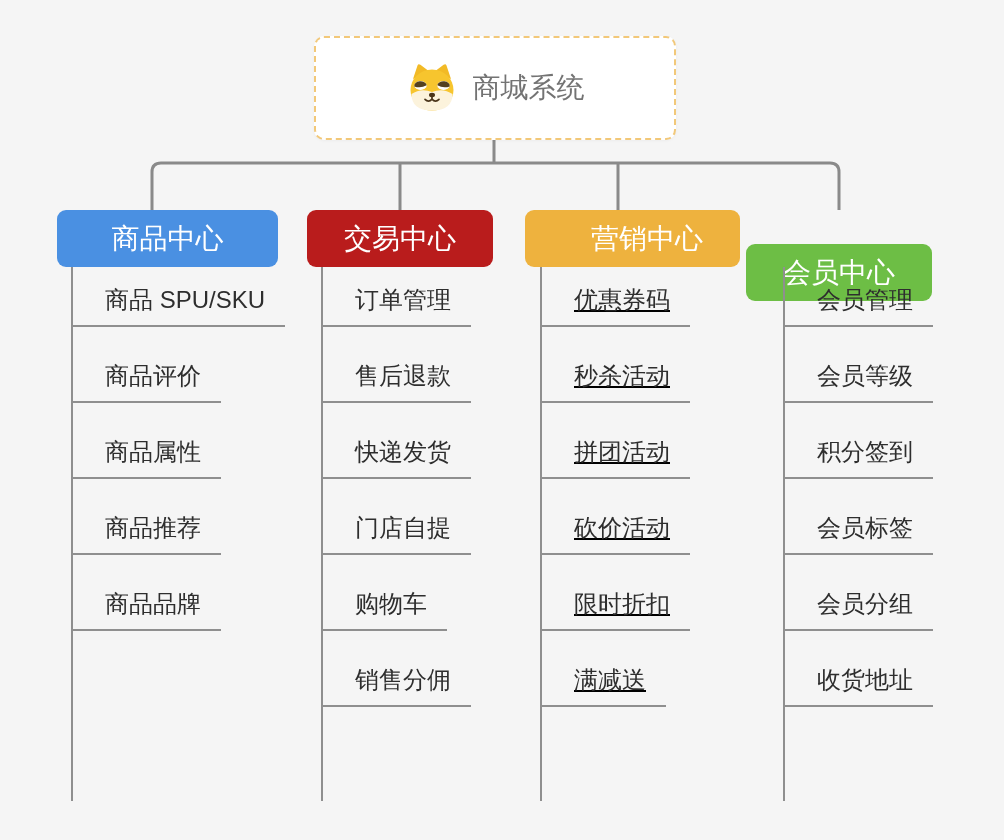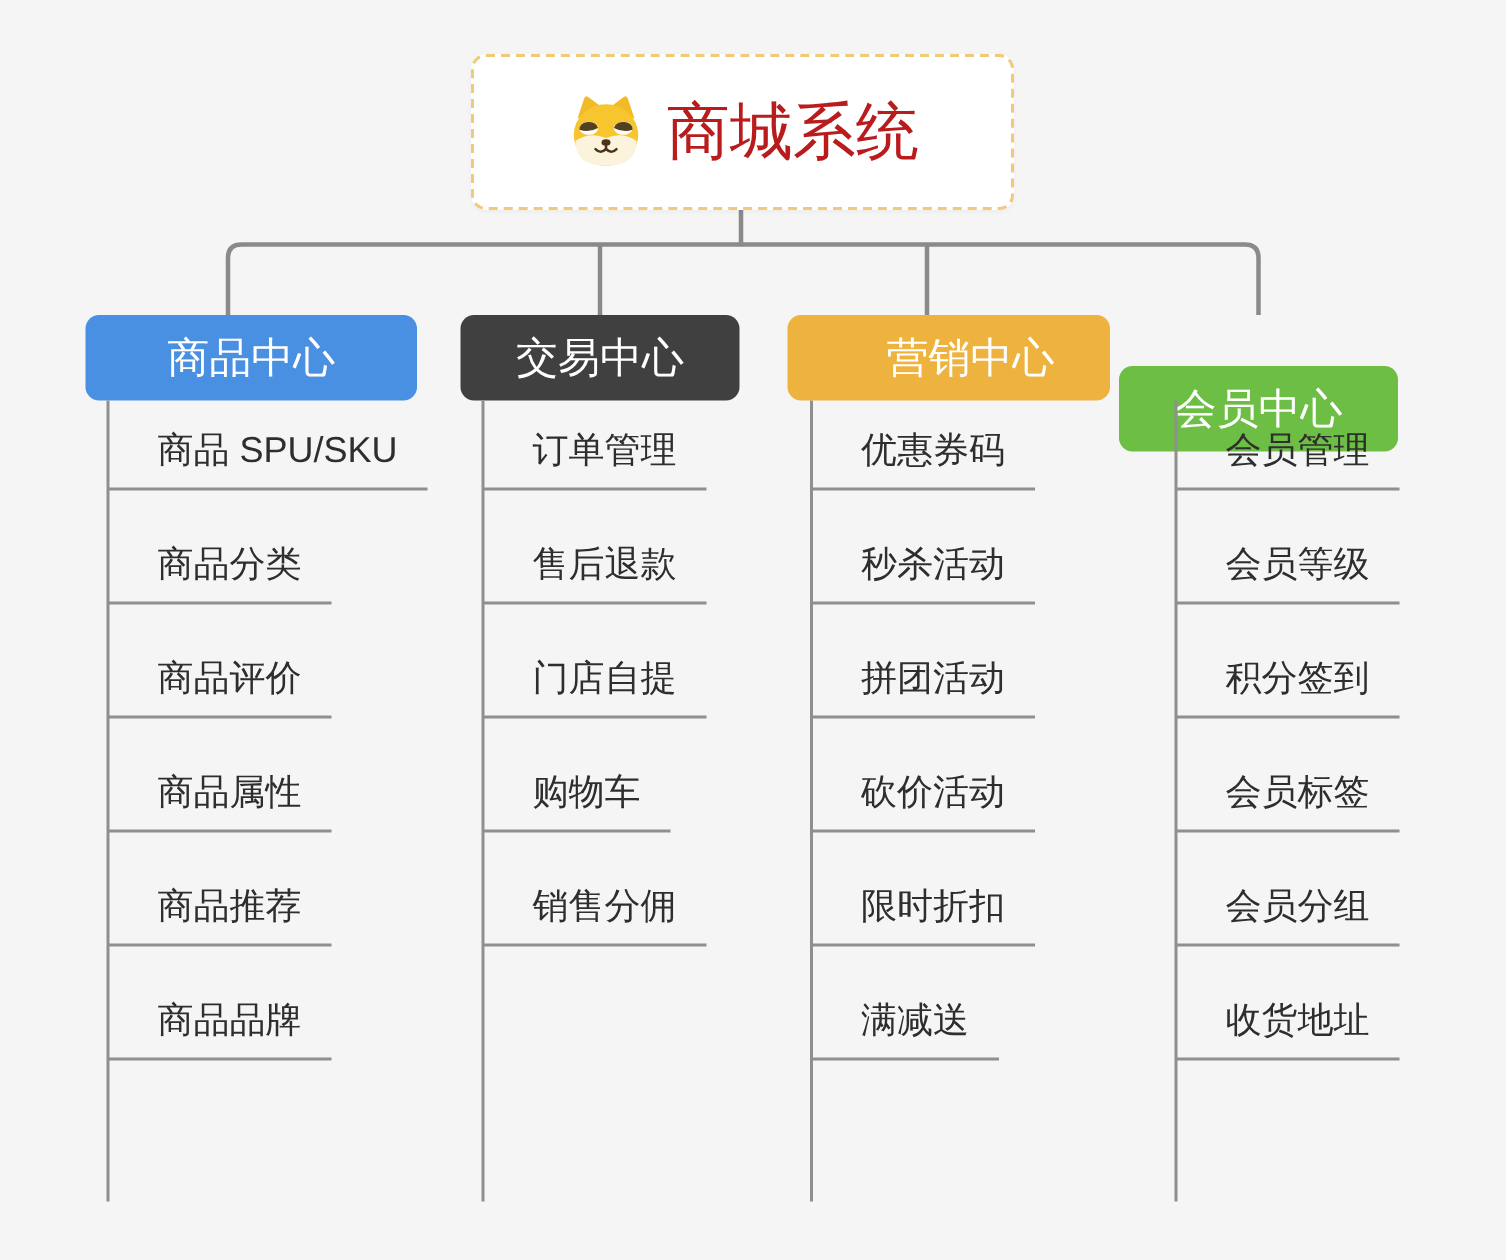--- a/index.html
+++ b/index.html
@@ -13,37 +13,37 @@
   
   .connectors{position:absolute;left:0;top:0;width:1004px;height:220px;}
 
   
   .root-node{
     position:absolute;left:314px;top:36px;width:362px;height:104px;
     background:#FFFFFF;border:2px dashed #F2C879;border-radius:10px;
     box-sizing:border-box;display:flex;align-items:center;justify-content:center;
     gap:15px;box-shadow:0 1px 3px rgba(0,0,0,0.04);
   }
-  .root-title{font-size:42px;color:#b91c1c;white-space:nowrap;}
+  .root-title{font-size:28px;color:#737373;white-space:nowrap;}
   .root-icon{width:52px;height:52px;flex:0 0 auto;}
 
   
   .branch{
     position:absolute;top:210px;height:57px;border-radius:9px;
     display:flex;align-items:center;justify-content:center;
     color:#FFFFFF;font-size:28px;white-space:nowrap;
   }
   .b0{left:57px;width:221px;}
   .b1{left:307px;width:186px;}
   .b2{left:525px;width:186px;}
   .b3{left:746px;width:186px;margin-top:34px;}
 
   
   .col{position:absolute;top:267px;}
-  .c0{left:72px;} .c1{left:322px;} .c2{left:541px;} .c3{left:784px;}
+  .c0{left:72px;} .c1{left:322px;} .c2{left:541px;text-decoration:underline;} .c3{left:784px;}
   .trunk{position:absolute;left:-1px;top:0;width:2px;height:534px;background:#8F8F8F;}
   .col ul{list-style:none;margin:0;padding:0;}
   .col li{height:76px;display:flex;align-items:center;}
   .leaf{
     display:inline-block;border-bottom:2px solid #8F8F8F;
     padding:0 20px 9px 33px;font-size:24px;color:#2E2E2E;white-space:nowrap;
   }
 </style>
 </head>
 <body>
@@ -66,38 +66,35 @@
       <path d="M31.3 23.3 a6.2 4.6 0 0 1 12.4 1.2 q-6.4 2.2 -12.4 -1.2 Z" fill="#54401F"></path>
       <ellipse cx="26" cy="33" rx="3" ry="2.2" fill="#4A351A"></ellipse>
       <path d="M26 35 v2.2 M19 37.4 q3.5 3.6 7 -0.2 q3.5 3.8 7 0.2" fill="none" stroke="#4A351A" stroke-width="1.7" stroke-linecap="round"></path>
     </svg>
     <span class="root-title">商城系统</span>
   </div>
 
   <div class="branch b0" style="background-color: rgb(74, 144, 226);">
     <span>商品中心</span>
   </div>
-  <div class="branch b1" style="background-color: #404040;">
+  <div class="branch b1" style="background-color: #b91c1c;">
     <span>交易中心</span>
   </div>
   <div class="branch b2" style="background-color: rgb(238, 178, 62); padding-left: 29px;">
     <span>营销中心</span>
   </div>
   <div class="branch b3" style="background-color: rgb(109, 190, 69);">
     <span>会员中心</span>
   </div>
 
   <div class="col c0">
     <div class="trunk"></div>
     <ul>
       <li>
           <span class="leaf">商品 SPU/SKU</span>
-        </li>
-      <li>
-          <span class="leaf">商品分类</span>
         </li>
       <li>
           <span class="leaf">商品评价</span>
         </li>
       <li>
           <span class="leaf">商品属性</span>
         </li>
       <li>
           <span class="leaf">商品推荐</span>
         </li>
@@ -108,20 +105,23 @@
   </div>
 
   <div class="col c1">
     <div class="trunk"></div>
     <ul>
       <li>
           <span class="leaf">订单管理</span>
         </li>
       <li>
           <span class="leaf">售后退款</span>
+        </li>
+      <li>
+          <span class="leaf">快递发货</span>
         </li>
       <li>
           <span class="leaf">门店自提</span>
         </li>
       <li>
           <span class="leaf">购物车</span>
         </li>
       <li>
           <span class="leaf">销售分佣</span>
         </li>

